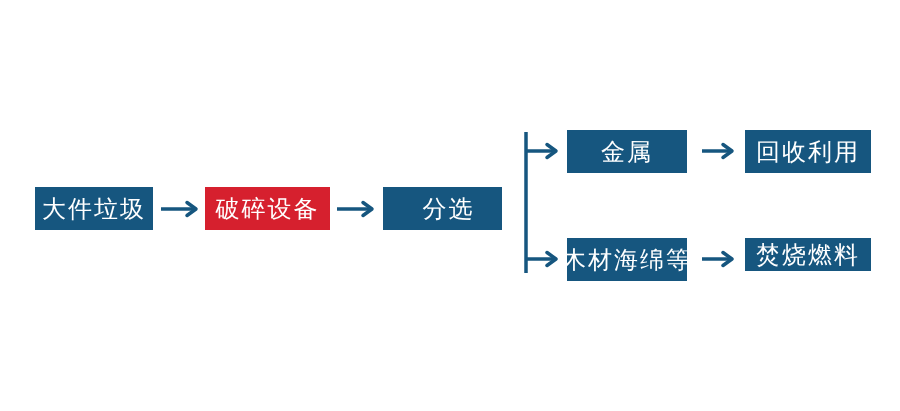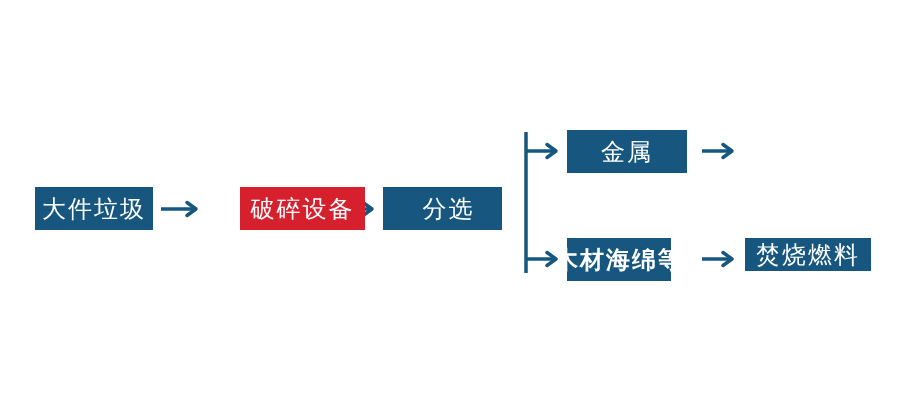--- a/index.html
+++ b/index.html
@@ -70,24 +70,25 @@
     </g>
 
     <g>
       <line x1="702" y1="259" x2="730" y2="259"></line>
       <polyline points="723,252.5 732,259 723,265.5" stroke-linejoin="round" stroke-linecap="round"></polyline>
     </g>
   </svg>
 
   <div class="node blue" style="left:35px;  top:187px; width:118px; height:43px;">大件垃圾</div>
 
-  <div class="node red" style="left:205px; top:187px; width:125px; height:43px;margin-left:35px;">破碎设备</div>
+  <div class="node red" style="left:205px; top:187px; width:125px; height:43px;">破碎设备</div>
 
   <div class="node blue" style="left:383px; top:187px; width:119px; height:43px;padding-left:12px;">分选</div>
 
   <div class="node blue" style="left:567px; top:130px; width:120px; height:43px;">金属</div>
 
+  <div class="node blue" style="left:745px; top:130px; width:126px; height:43px;">回收利用</div>
 
-  <div class="node blue" style="left:567px; top:238px; width:104px; height:43px;font-weight:bold;">木材海绵等</div>
+  <div class="node blue" style="left:567px; top:238px; width:120px; height:43px;">木材海绵等</div>
 
   <div class="node blue" style="left:745px; top:238px; width:126px; height:33px;">焚烧燃料</div>
 
 </div>
 
 </body></html>

